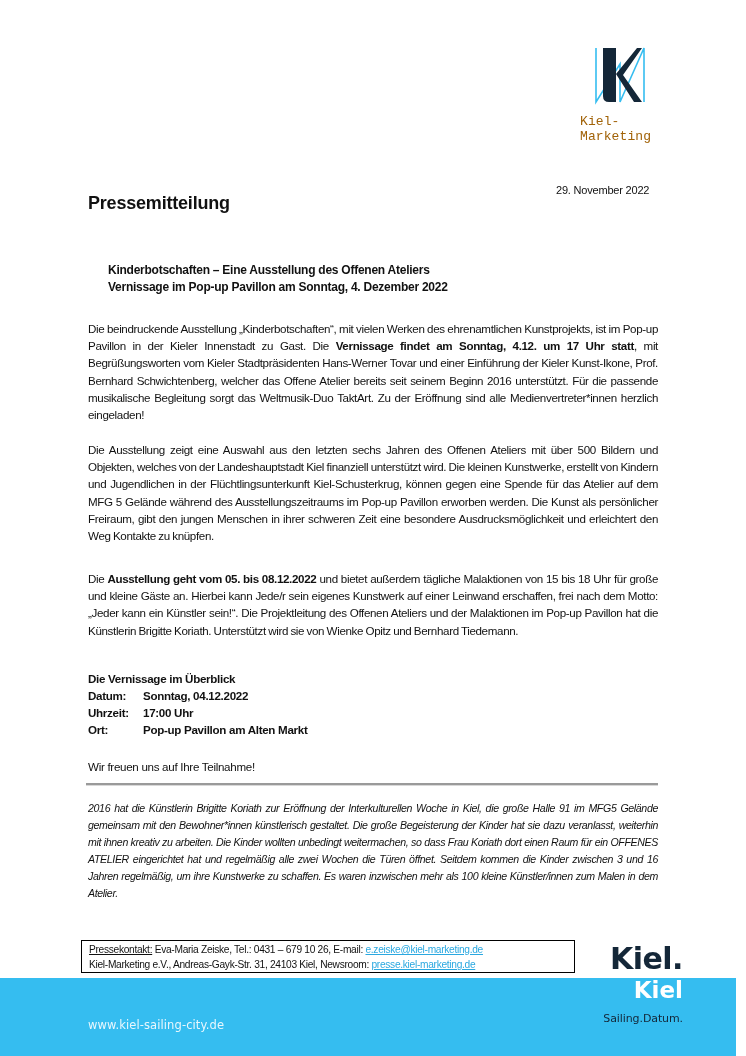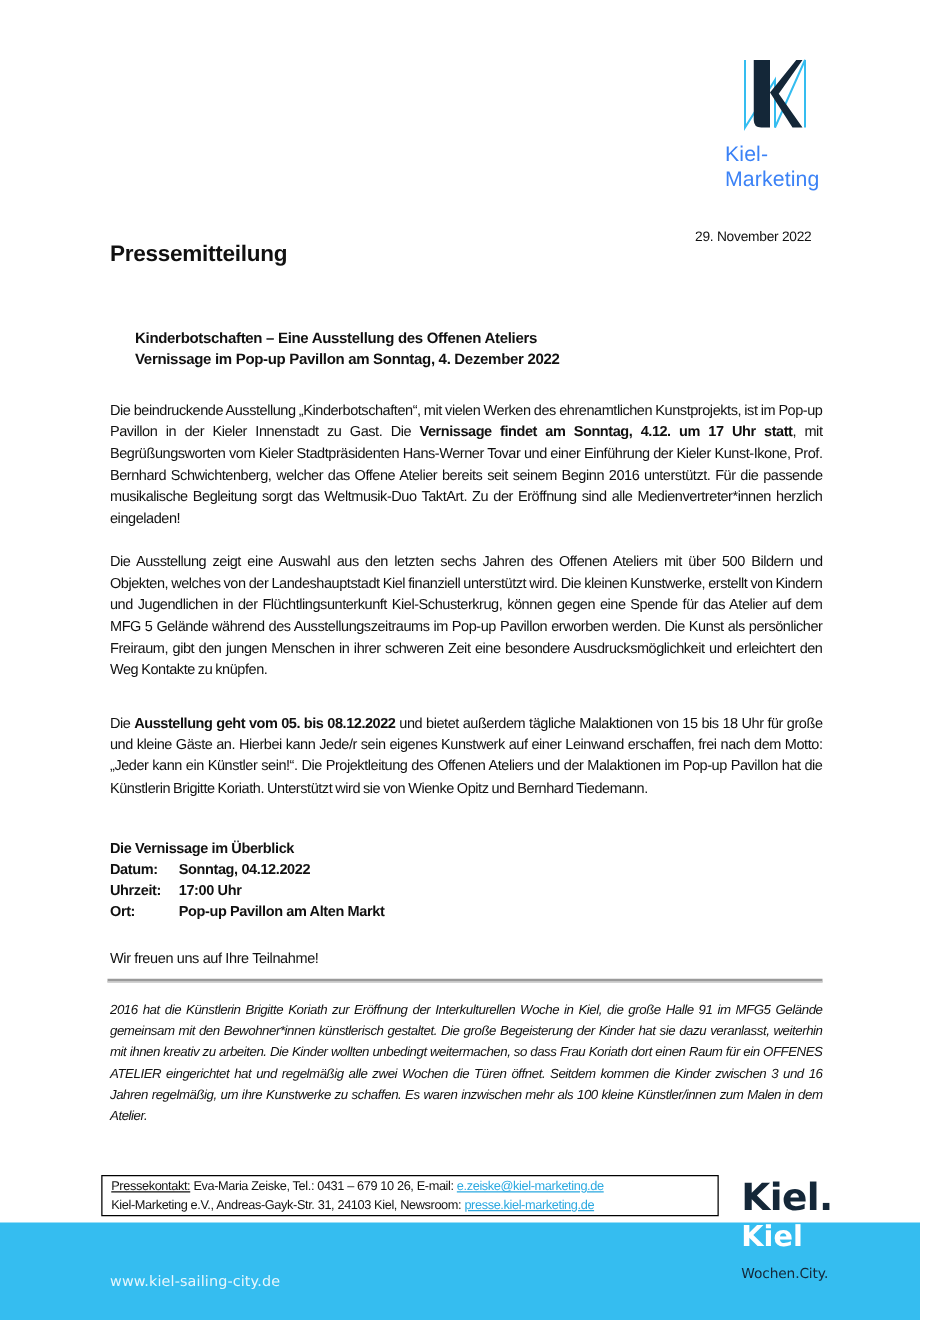--- a/index.html
+++ b/index.html
@@ -5,21 +5,21 @@
   html, body { margin:0; padding:0; }
   body {
     width:746px; height:1056px; position:relative; overflow:hidden;
     background:#ffffff; color:#111;
     font-family:"Liberation Sans", sans-serif;
   }
   .abs { position:absolute; }
   .logo-top { left:580px; top:44px; width:110px; }
   .logo-top svg { display:block; margin-left:10px; }
   .logo-top .brand {
-    font-family:Liberation Sans, sans-serif; font-size:17px; color:#3b82f6;
+    font-family:Liberation Mono, monospace; font-size:13px; color:#a16207;
     margin-top:8px; letter-spacing:0.1px;
   }
   .page-title {
     left:88px; top:193px; font-size:18px; font-weight:bold; color:#111;
     letter-spacing:-0.2px;
   }
   .date { left:556px; top:184px; font-size:11px; color:#111; letter-spacing:-0.2px; }
   .headline {
     left:88px; top:262px; width:580px; font-size:12px; font-weight:bold;
     line-height:17px; letter-spacing:-0.25px;margin-left:20px;
@@ -44,21 +44,21 @@
     box-sizing:border-box; font-size:10.2px; line-height:15px; padding:1px 0 0 7px;
     letter-spacing:-0.3px; background:#fff;
   }
   .contact a { color:#2aa8e0; text-decoration:underline; }
   .contact .lbl { text-decoration:underline; }
   .band { left:0; top:978px; width:736px; height:78px; background:#35bdf0; }
   .band .url {
     position:absolute; left:88px; top:40px; color:#e8f7fd;
     font-family:"DejaVu Sans", sans-serif; font-size:11.5px; letter-spacing:0.1px;
   }
-  .kiel-logo { left:593px; top:944px; width:90px; }
+  .kiel-logo { left:593px; top:944px; width:90px;text-align:right; }
   .kiel-logo .k1 {
     font-family:"DejaVu Sans", sans-serif; font-weight:bold; font-size:30px;
     color:#142738; line-height:30px; letter-spacing:-0.5px;
   }
   .kiel-logo .k2 {
     font-family:"DejaVu Sans", sans-serif; font-weight:bold; font-size:23px;
     color:#ffffff; line-height:23px; margin-top:5px; letter-spacing:0px;
   }
   .kiel-logo .k3 {
     font-family:"DejaVu Sans", sans-serif; font-size:11px; color:#142738;
@@ -120,14 +120,14 @@
 </div>
 
 <div class="abs contact">
   <div><span class="lbl">Pressekontakt:</span><span> Eva-Maria Zeiske, Tel.: 0431 – 679 10 26, E-mail: </span><a>e.zeiske@kiel-marketing.de</a></div>
   <div><span>Kiel-Marketing e.V., Andreas-Gayk-Str. 31, 24103 Kiel, Newsroom: </span><a>presse.kiel-marketing.de</a></div>
 </div>
 
 <div class="abs kiel-logo">
   <div class="k1">Kiel.</div>
   <div class="k2">Kiel</div>
-  <div class="k3">Wochen.City.</div>
+  <div class="k3">Sailing.Datum.</div>
 </div>
 
 </body></html>

